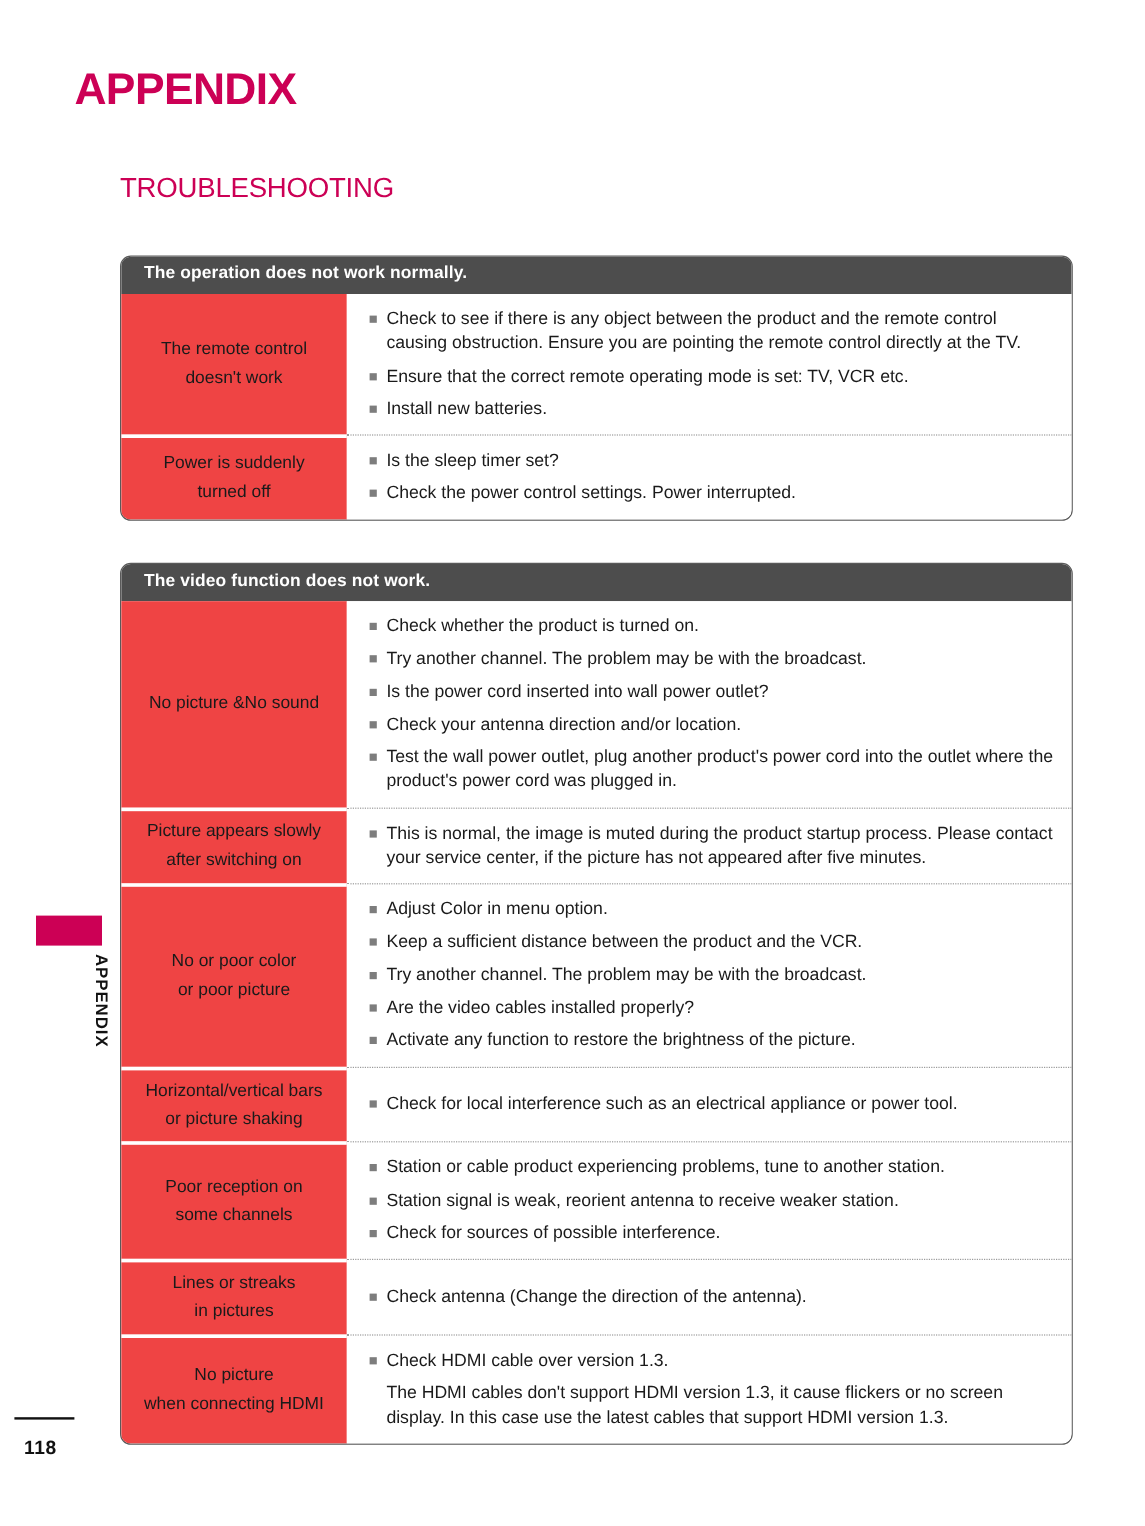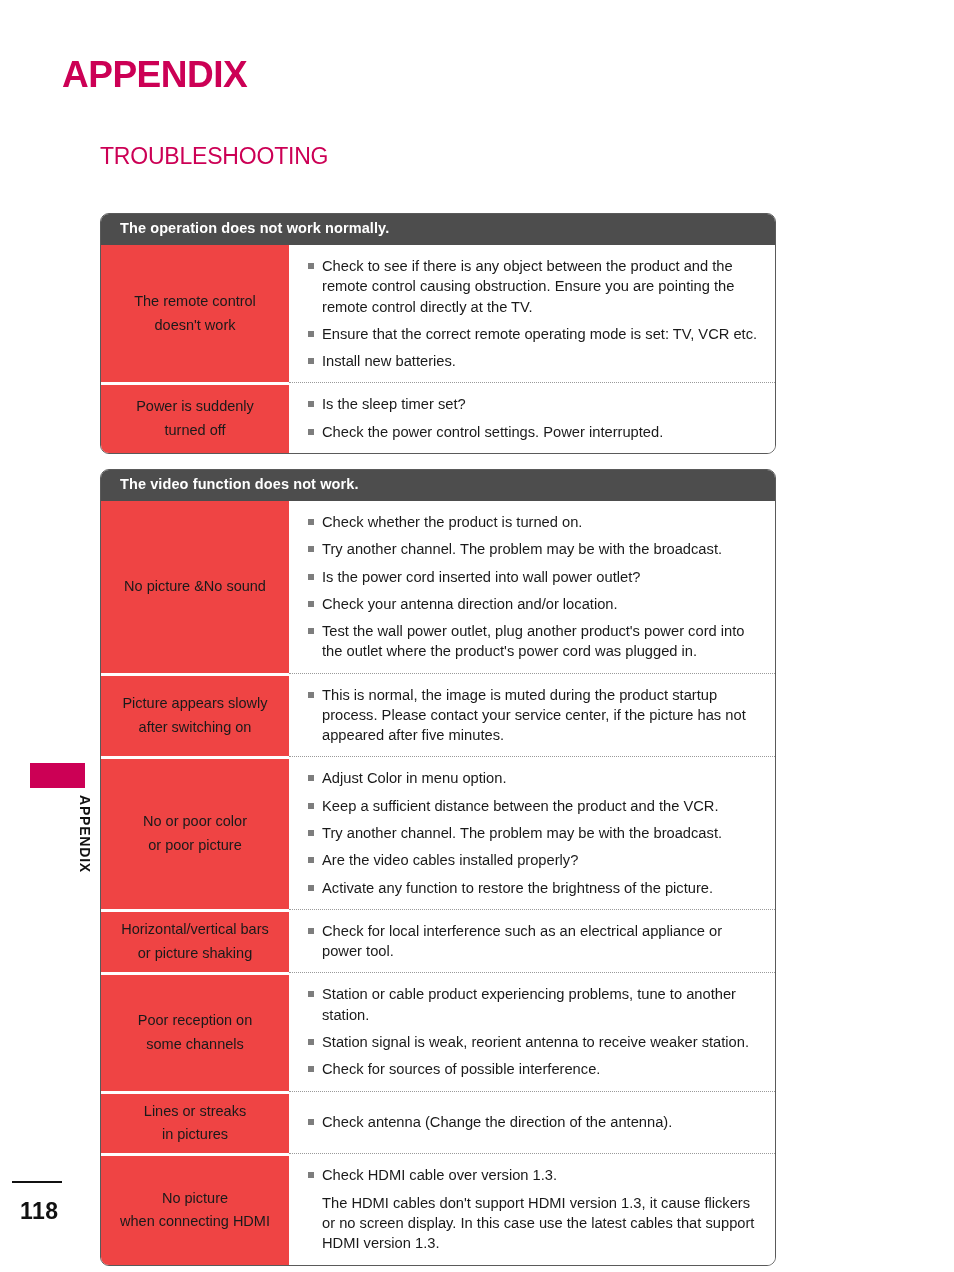--- a/index.html
+++ b/index.html
@@ -69,32 +69,32 @@
     left: 12px;
     top: 1181px;
     width: 50px;
     height: 2px;
     background: #111111;
   }
   .page-number {
     position: absolute;
     left: 20px;
     top: 1200px;
-    font-size: 23px;
+    font-size: 16px;
     font-weight: bold;
     letter-spacing: 0.5px;
     color: #111111;
     line-height: 1;
   }
 
   
   .tbl {
     position: absolute;
     left: 100px;
-    width: 676px;
+    width: 794px;
     border: 1px solid #5a5a5a;
     border-radius: 9px;
     overflow: hidden;
     background: #ffffff;
     box-sizing: border-box;
   }
   .tbl-header {
     background: #4d4d4d;
     color: #ffffff;
     font-size: 14.5px;

